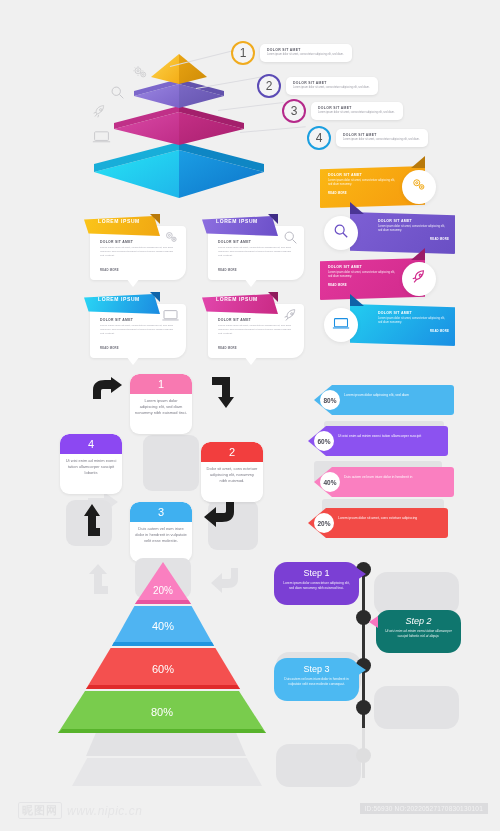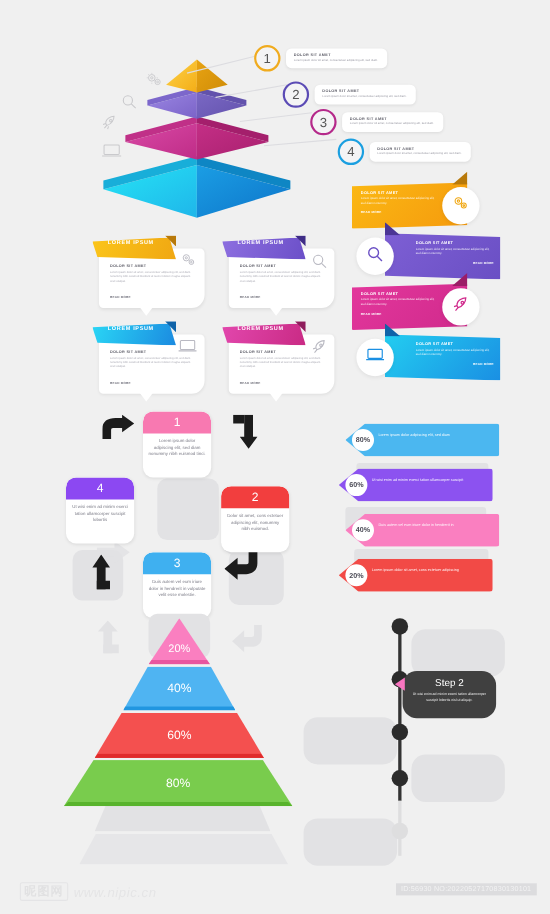--- a/index.html
+++ b/index.html
@@ -535,27 +535,37 @@
 
     <div class="tl-line"></div>
     <div class="tl-line-ghost"></div>
 
     <div class="tl-dot" style="top:4px;"></div>
     <div class="tl-dot" style="top:52px;"></div>
     <div class="tl-dot" style="top:100px;"></div>
     <div class="tl-dot" style="top:142px;"></div>
     <div class="tl-dot-ghost" style="top:190px;"></div>
 
-
-    <div class="tl-bub" style="left:88px; top:52px; background:#404040;">
+    <div class="tl-bub" style="left:-4px; top:4px; background:#7b3fd4;">
+      <div class="tl-title">Step 1</div>
+      <div class="tl-text">Lorem ipsum dolor consectetuer adipiscing elit, sed diam nonummy nibh euismod tinci.</div>
+      <div class="tl-nub" style="right:-7px; top:6px; border-left:9px solid #7b3fd4; border-top:6px solid transparent; border-bottom:6px solid transparent;"></div>
+    </div>
+
+    <div class="tl-bub" style="left:98px; top:52px; background:#0f766e;font-style:italic;">
       <div class="tl-title">Step 2</div>
       <div class="tl-text">Ut wisi enim ad minim exerci tation ullamcorper suscipit lobortis nisl ut aliquip.</div>
       <div class="tl-nub" style="left:-7px; top:6px; border-right:9px solid #f975c0; border-top:6px solid transparent; border-bottom:6px solid transparent;"></div>
     </div>
 
+    <div class="tl-bub" style="left:-4px; top:100px; background:#4cb9f2;">
+      <div class="tl-title">Step 3</div>
+      <div class="tl-text">Duis autem vel eum iriure dolor in hendrerit in vulputate velit esse molestie consequat.</div>
+      <div class="tl-nub" style="right:-7px; top:6px; border-left:9px solid #4cb9f2; border-top:6px solid transparent; border-bottom:6px solid transparent;"></div>
+    </div>
 
   </section>
 
   <div class="abs" id="watermark">
     <span class="wm-logo">昵图网</span>
     <span class="wm-url">www.nipic.cn</span>
   </div>
   <div class="abs" id="id-badge">ID:56930 NO:20220527170830130101</div>
 
 </div>

